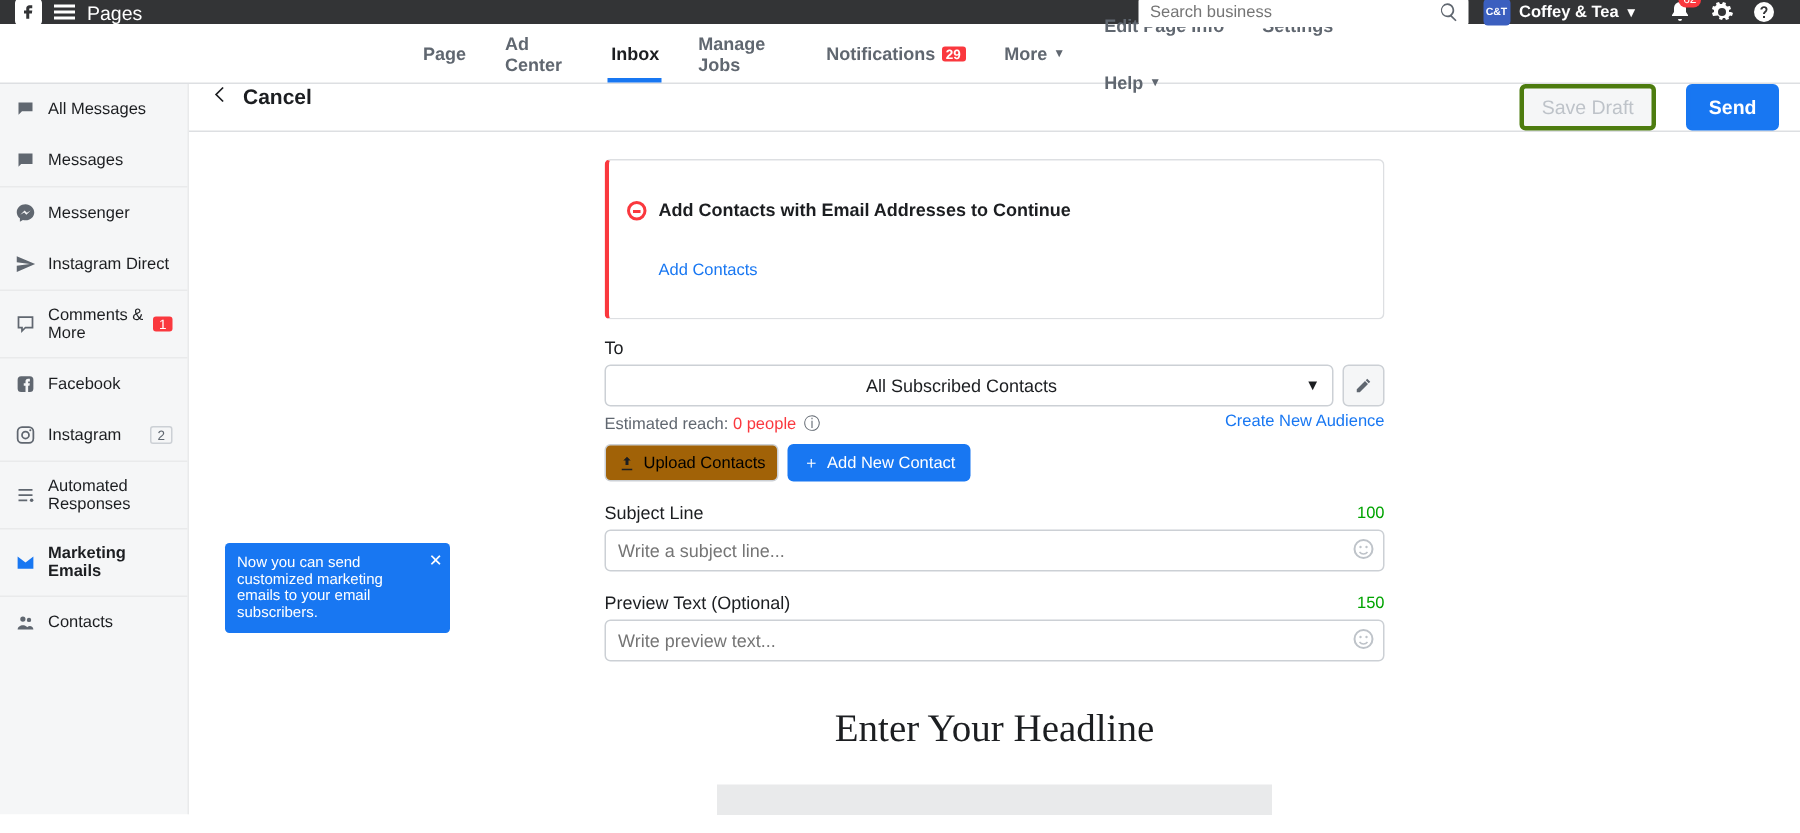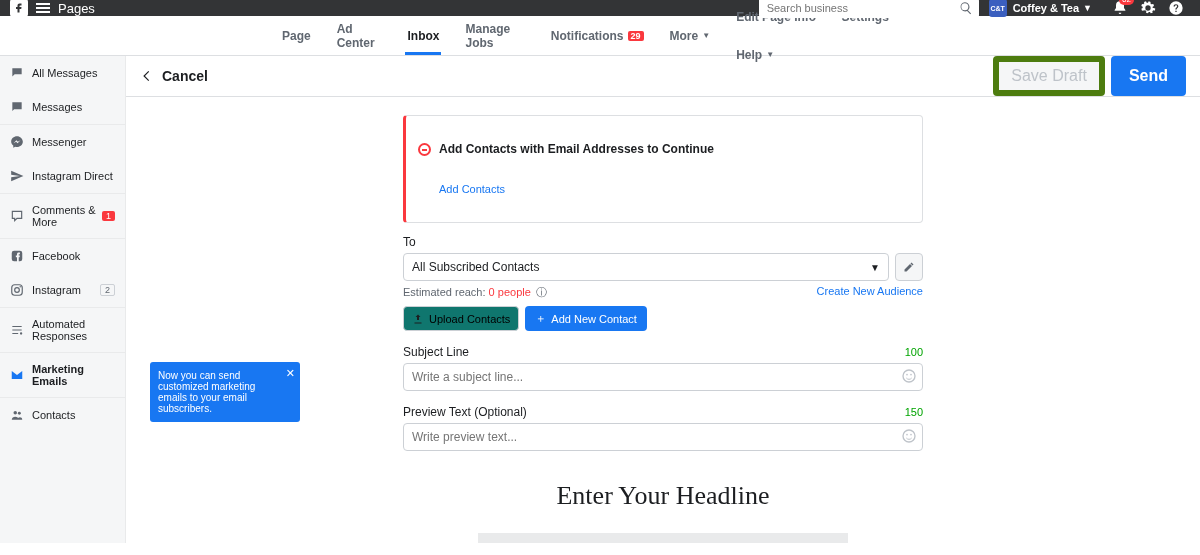--- a/index.html
+++ b/index.html
@@ -41,55 +41,55 @@
 .sb-item.active { font-weight:600; }
 .sb-item.active .icn { fill:#1877f2; }
 .sb-item .cbadge { margin-left:auto; background:#fa383e; color:#fff; font-size:9px; padding:0 4px; border-radius:2px; }
 .sb-item .gbadge { margin-left:auto; border:1px solid #ccd0d5; color:#606770; font-size:9px; padding:0 4px; border-radius:2px; }
 
 .tooltip { position:absolute; left:130px; top:306px; width:150px; background:#1877f2; color:#fff; font-size:10px; padding:8px 20px 8px 8px; border-radius:3px; z-index:5;margin-left:20px; }
 .tooltip .close { position:absolute; right:5px; top:5px; font-size:11px; cursor:pointer; }
 .tooltip::before { content:""; position:absolute; left:-5px; top:14px; border:5px solid transparent; border-right-color:#1877f2; }
 
 .main { flex:1; display:flex; flex-direction:column; overflow:auto; }
-.action-bar { height:42px; border-bottom:1px solid #dddfe2; display:flex; align-items:center; padding:0 14px; }
+.action-bar { height:42px; border-bottom:1px solid #dddfe2; display:flex; padding:0 14px; }
 .back-chv { width:14px; height:14px; fill:#1c1e21; margin-right:8px; cursor:pointer; }
 .cancel-t { font-size:14px; font-weight:600; }
 .ab-spacer { flex:1; }
-.btn { font-size:16px; padding:5px 12px; border-radius:4px; border:6px solid #4d7c0f; background:#f5f6f7; cursor:pointer; margin-left:6px; }
+.btn { font-size:13px; padding:5px 12px; border-radius:4px; border:3px solid #4d7c0f; background:#f5f6f7; cursor:pointer; margin-left:20px; }
 .btn.disabled { color:#bec3c9; cursor:not-allowed; }
 .btn.primary { background:#1877f2; border-color:#1877f2; color:#fff; font-weight:600; }
 
 .compose { width:520px; margin:18px auto; }
 
 .alert { border:1px solid #dddfe2; border-left:3px solid #fa383e; border-radius:4px; padding:26px 12px; margin-bottom:12px; background:#fff; }
 .alert-head { display:flex; align-items:center; font-size:12px; font-weight:600; margin-bottom:4px; }
 .alert-head .aicon { width:13px; height:13px; border:2px solid#fa383e; border-radius:50%; margin-right:8px; position:relative; }
 .alert-head .aicon::after { content:""; position:absolute; left:2px; top:4px; width:5px; height:2px; background:#fa383e; }
 .alert-body { font-size:11px; color:#606770; margin-left:21px; line-height:1.4; }
 .alert-link { font-size:11px; color:#1877f2; margin-left:21px; margin-top:23px; display:inline-block; cursor:pointer; }
 
 .field-label { font-size:12px; color:#1c1e21; margin-bottom:4px; display:flex; justify-content:space-between; align-items:center; }
 .field-label .count { color:#00a400; font-size:11px; }
 
-.combo-row { display:flex; gap:6px; margin-bottom:4px; }
+.combo-row { display:flex; gap:6px; margin-bottom:4px;text-align:center; }
 .combo { flex:1; border:1px solid#ccd0d5; border-radius:4px; padding:6px 8px; font-size:12px; display:flex; align-items:center; background:#fff; cursor:pointer; }
 .combo .cv { flex:1; }
 .combo .chv { font-size:10px; color:#1c1e21; }
 .edit-btn { width:28px; border:1px solid#ccd0d5; border-radius:4px; display:flex; align-items:center; justify-content:center; background:#f5f6f7; cursor:pointer; }
 .edit-btn svg { width:12px; height:12px; fill:#606770; }
 
 .reach-row { display:flex; justify-content:space-between; font-size:11px; margin-bottom:6px; }
 .reach-row .lbl { color:#606770; }
 .reach-row .val { color:#fa383e; }
 .reach-row .info { color:#606770; margin-left:2px; }
 .reach-row .link { color:#1877f2; cursor:pointer; }
 
 .upload-row { display:flex; gap:6px; margin-bottom:14px; }
-.upload-row .ubtn { border:1px solid#ccd0d5; border-radius:4px; padding:5px 8px; font-size:11px; display:flex; align-items:center; gap:5px; background:#0f766e; cursor:pointer; }
+.upload-row .ubtn { border:1px solid#ccd0d5; border-radius:4px; padding:5px 8px; font-size:11px; display:flex; align-items:center; gap:5px; background:#a16207; cursor:pointer; }
 .upload-row .ubtn svg { width:12px; height:12px; fill:#1c1e21; }
 .upload-row .pbtn { border:none; border-radius:4px; padding:5px 10px; font-size:11px; background:#1877f2; color:#fff; display:flex; align-items:center; gap:5px; cursor:pointer; }
 
 .text-in { width:100%; border:1px solid#ccd0d5; border-radius:4px; padding:6px 45px 6px 8px; font-size:12px; background:#fff; position:relative; }
 .in-wrap { position:relative; margin-bottom:14px; }
 .in-wrap .emoji { position:absolute; right:6px; top:5px; width:16px; height:16px; fill:#bec3c9; cursor:pointer; }
 
 .headline-prev { text-align:center; font-size:26px; font-weight:400; margin:30px 0 22px; color:#1c1e21; font-family:Georgia,serif; }
 .img-placeholder { width:370px; height:170px; background:#e9eaeb; margin:0 auto; }
 </style>

